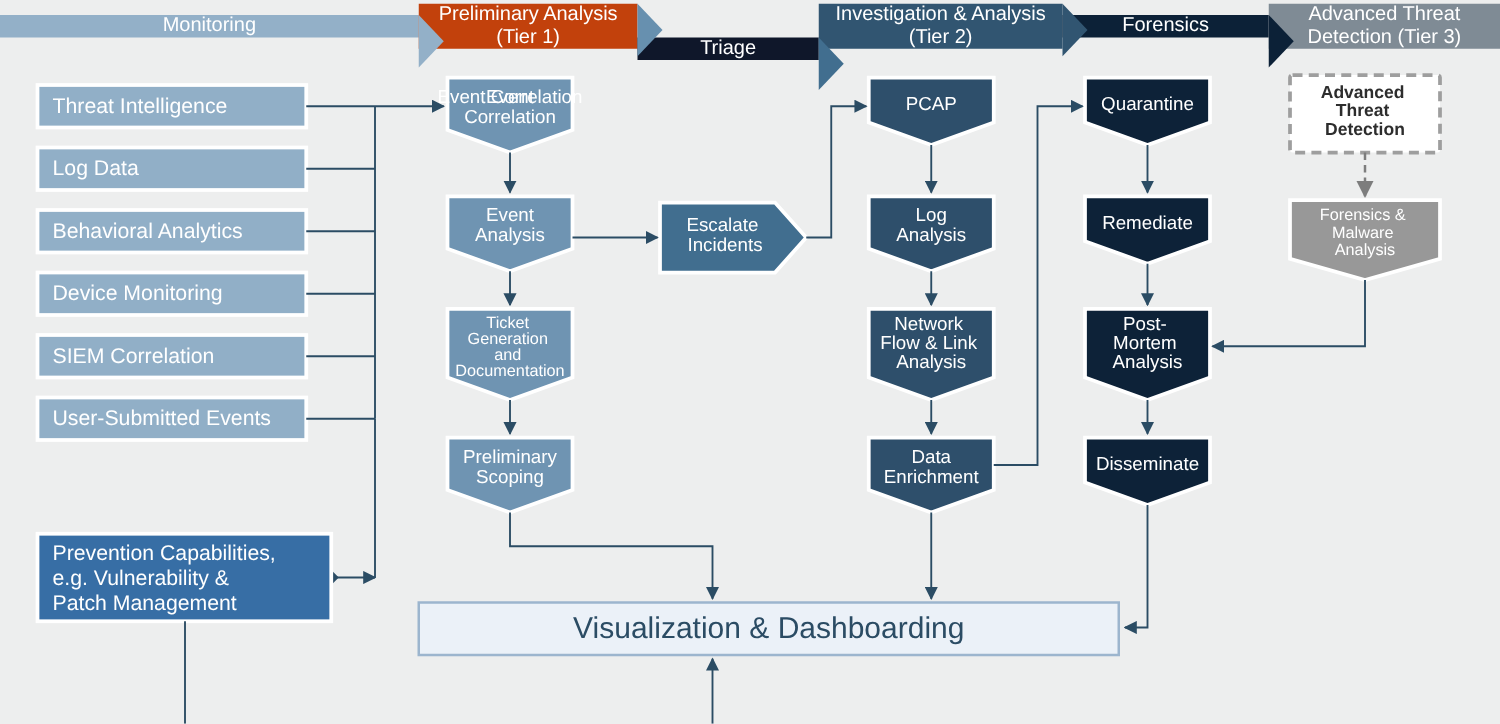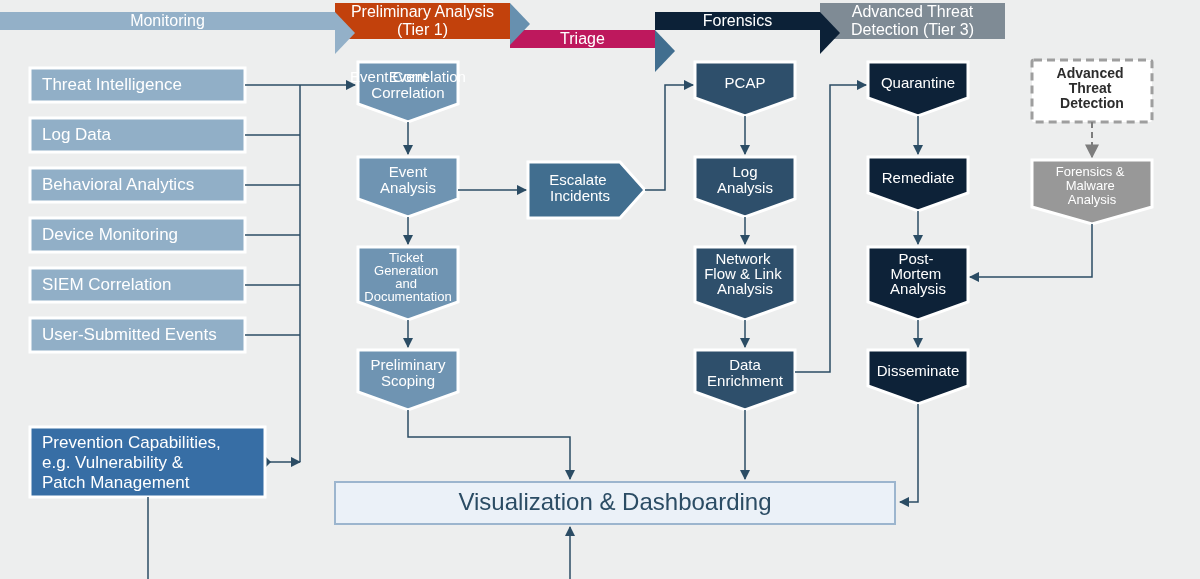--- a/index.html
+++ b/index.html
@@ -37,21 +37,21 @@
     top: 0;
     border-top: 21px solid transparent;
     border-bottom: 21px solid transparent;
     border-left: 20px solid currentColor;
     z-index: 1;
   }
   .chevron.last::after { display: none; }
   
   .c0 { background:#93b0c8; color:#93b0c8; flex-basis: 335px; }
   .c1 { background:#c2410c; color:#6790af; flex-basis: 175px; }
-  .c2 { background:#be185d; color:#416e8f; flex-basis: 145px; margin-top: 36px; }
+  .c2 { background:#0f172a; color:#416e8f; flex-basis: 145px; margin-top: 36px; }
   .c3 { background:#315571; color:#315571; flex-basis: 195px; }
   .c4 { background:#0c2137; color:#0c2137; flex-basis: 165px; }
   .c5 { background:#7f8b95; color:#7f8b95; flex-basis: 185px; }
   .chevron .ch-label { color:#fff; }
 
   
   .stage {
     position: absolute;
     left: 0; top: 42px;
     width: 1200px;
@@ -98,20 +98,23 @@
 
 <div class="chevron-row">
   <div class="chevron c0">
       <span class="ch-label">Monitoring</span>
     </div>
   <div class="chevron c1">
       <span class="ch-label">Preliminary Analysis (Tier 1)</span>
     </div>
   <div class="chevron c2">
       <span class="ch-label">Triage</span>
+    </div>
+  <div class="chevron c3">
+      <span class="ch-label">Investigation &amp; Analysis (Tier 2)</span>
     </div>
   <div class="chevron c4">
       <span class="ch-label">Forensics</span>
     </div>
   <div class="chevron c5 last">
       <span class="ch-label">Advanced Threat Detection (Tier 3)</span>
     </div>
 </div>
 
 <svg class="stage" viewBox="0 0 1200 537">

